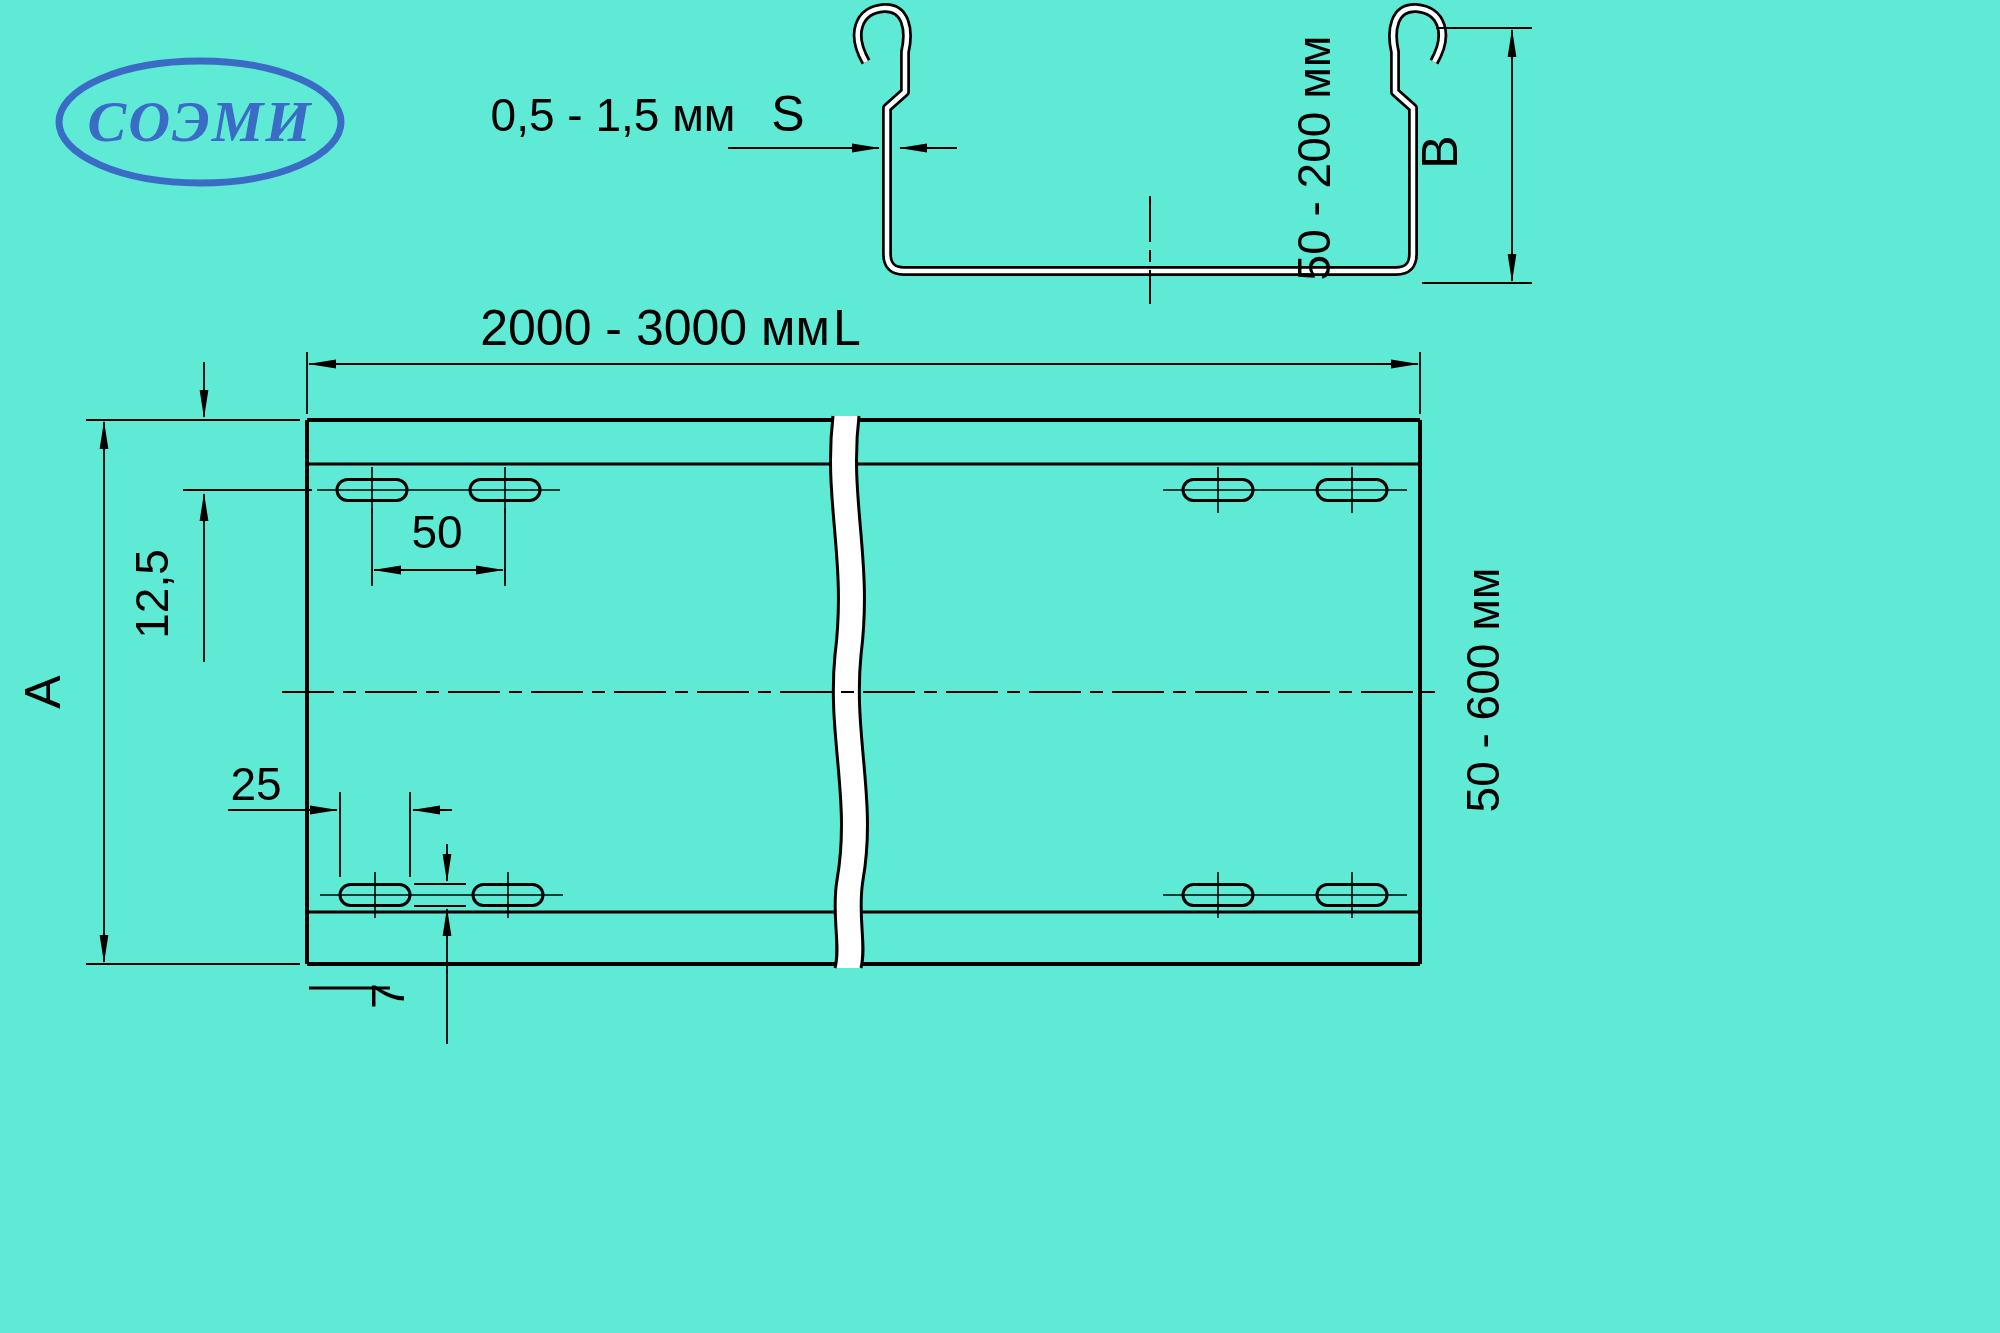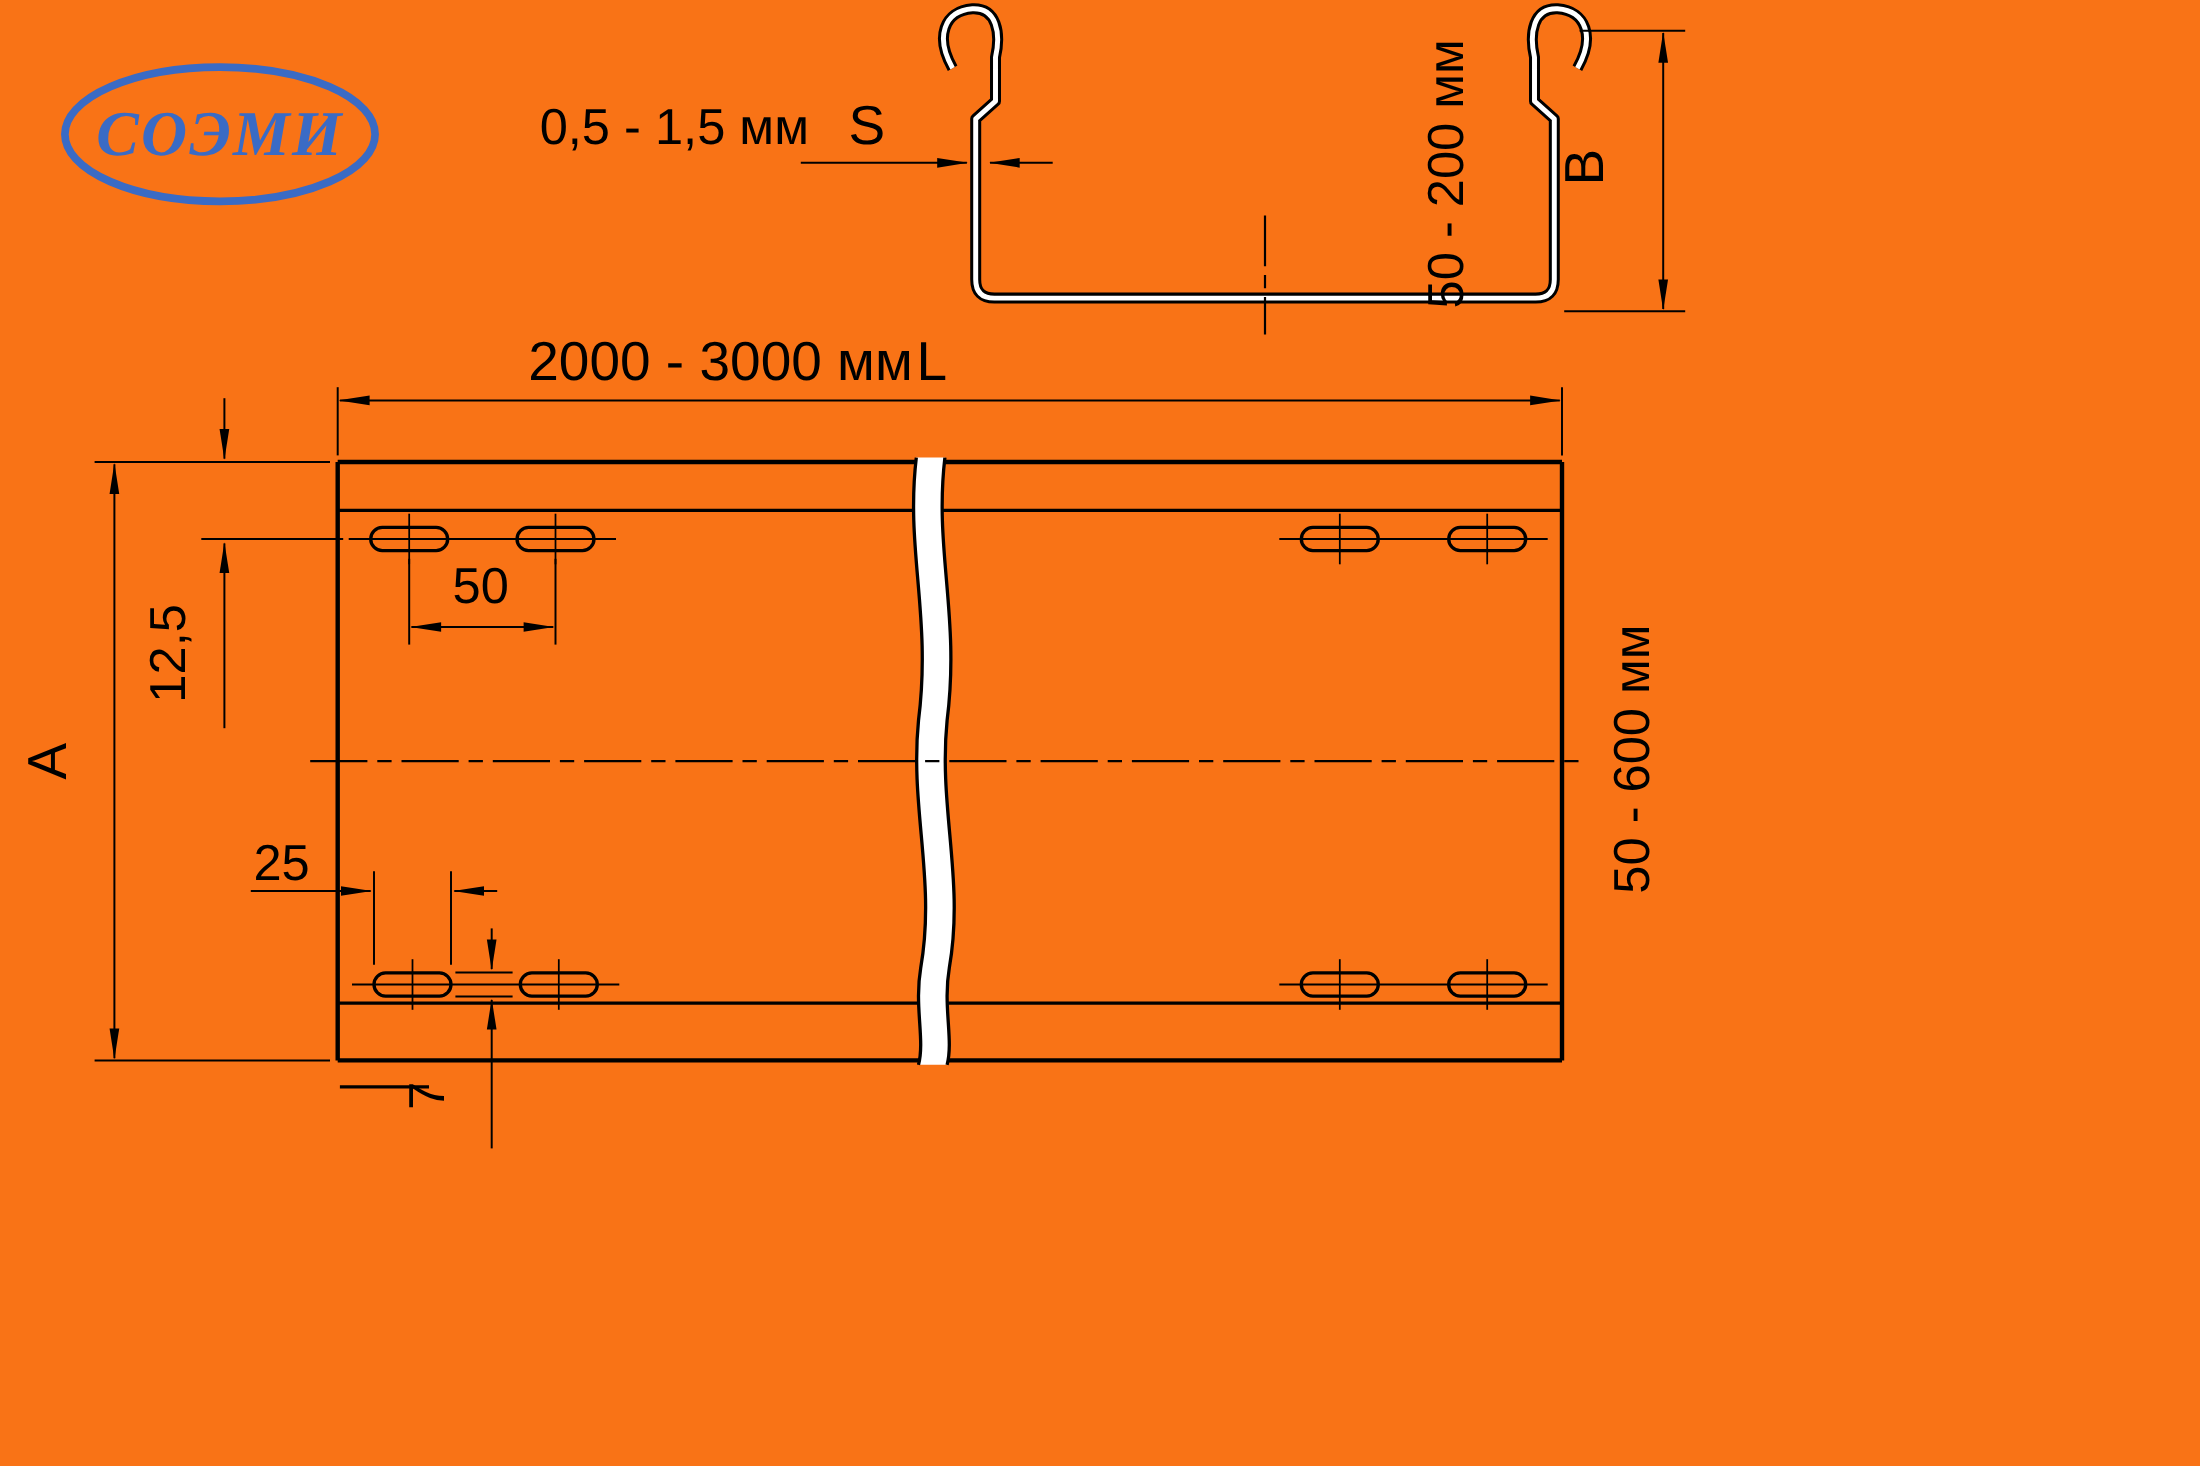--- a/index.html
+++ b/index.html
@@ -1,16 +1,16 @@
 <!DOCTYPE html>
 <html><head>
 <meta charset="utf-8">
 <style>
   html,body{margin:0;padding:0;background:#ffffff;}
-  .canvas{width:2000px;height:1333px;background:#f97316;position:relative;overflow:hidden;}
+  .canvas{width:2000px;height:1333px;background:#5eead4;position:relative;overflow:hidden;}
   svg{display:block;}
   .outline{stroke:#000;stroke-width:4;fill:none;stroke-linecap:butt;}
   .fold{stroke:#000;stroke-width:3;fill:none;}
   .thin{stroke:#000;stroke-width:1.8;fill:none;}
   .cmark{stroke:#000;stroke-width:1.6;fill:none;}
   .dimline{stroke:#000;stroke-width:1.8;fill:none;}
   .slot{stroke:#000;stroke-width:3;fill:none;}
   .wave{stroke:#000;stroke-width:3;fill:none;}
   .centerline{stroke:#000;stroke-width:2;fill:none;stroke-dasharray:52 9 13 9;}
   .sectioncenter{stroke:#000;stroke-width:2;fill:none;stroke-dasharray:46 8 12 8;}

